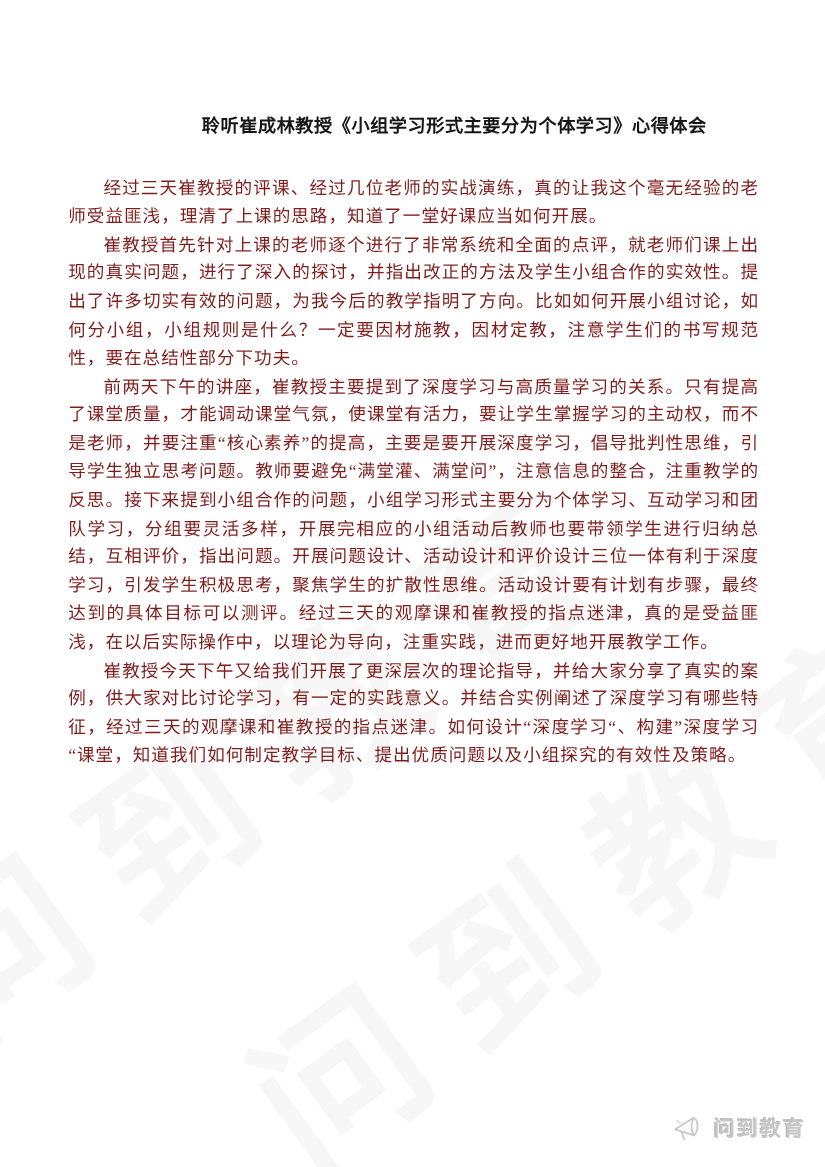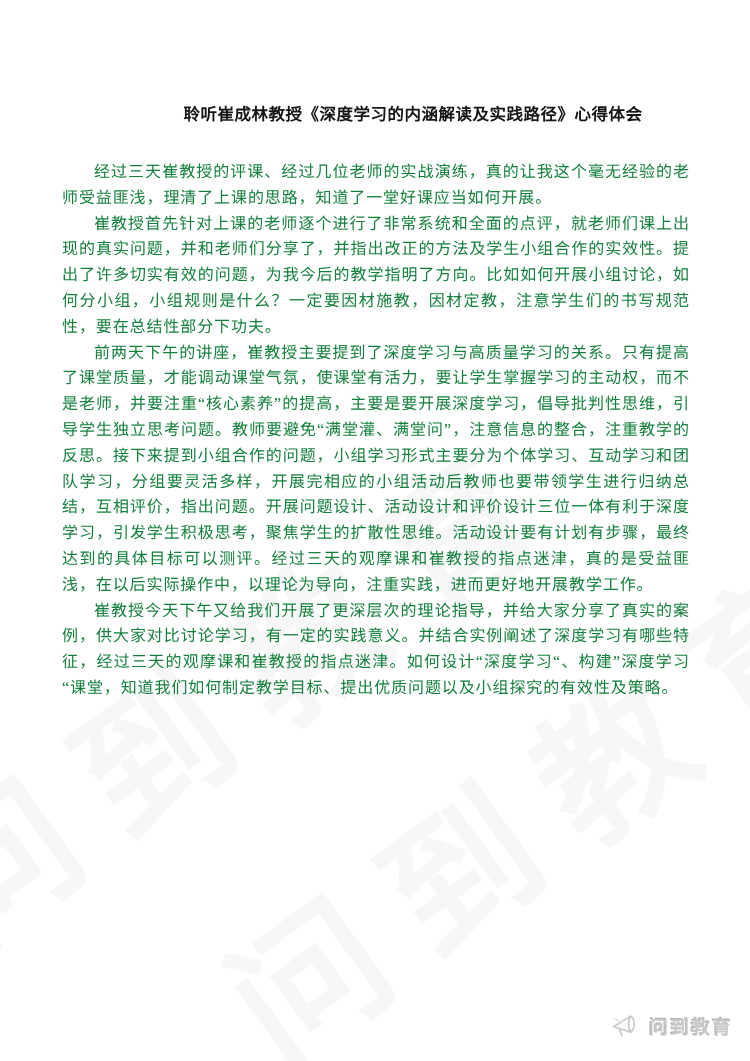--- a/index.html
+++ b/index.html
@@ -49,21 +49,21 @@
     letter-spacing: 0.5px;
     color: #161616;
   }
   .para {
     margin: 0;
     font-size: 16px;
     line-height: 25.8px;
     letter-spacing: 0.9px;
     text-align: justify;
     text-indent: 2em;
-    color: #15803d;
+    color: #7f1d1d;
   }
   .brand {
     position: absolute;
     left: 610px;
     top: 1011px;
     display: flex;
     align-items: center;
     gap: 7px;
   }
   .brand-icon { display: inline-flex; }
@@ -81,23 +81,23 @@
 <body>
 
 <div class="page">
 
   <div class="watermark" aria-hidden="true">
     <span>问到教育</span>
     <span class="wm-line2">问到教育</span>
   </div>
 
   <div class="content">
-    <h1 class="title">聆听崔成林教授《深度学习的内涵解读及实践路径》心得体会</h1>
+    <h1 class="title">聆听崔成林教授《小组学习形式主要分为个体学习》心得体会</h1>
     <p class="para">经过三天崔教授的评课、经过几位老师的实战演练，真的让我这个毫无经验的老师受益匪浅，理清了上课的思路，知道了一堂好课应当如何开展。</p>
-    <p class="para">崔教授首先针对上课的老师逐个进行了非常系统和全面的点评，就老师们课上出现的真实问题，并和老师们分享了，并指出改正的方法及学生小组合作的实效性。提出了许多切实有效的问题，为我今后的教学指明了方向。比如如何开展小组讨论，如何分小组，小组规则是什么？一定要因材施教，因材定教，注意学生们的书写规范性，要在总结性部分下功夫。</p>
+    <p class="para">崔教授首先针对上课的老师逐个进行了非常系统和全面的点评，就老师们课上出现的真实问题，进行了深入的探讨，并指出改正的方法及学生小组合作的实效性。提出了许多切实有效的问题，为我今后的教学指明了方向。比如如何开展小组讨论，如何分小组，小组规则是什么？一定要因材施教，因材定教，注意学生们的书写规范性，要在总结性部分下功夫。</p>
     <p class="para">前两天下午的讲座，崔教授主要提到了深度学习与高质量学习的关系。只有提高了课堂质量，才能调动课堂气氛，使课堂有活力，要让学生掌握学习的主动权，而不是老师，并要注重“核心素养”的提高，主要是要开展深度学习，倡导批判性思维，引导学生独立思考问题。教师要避免“满堂灌、满堂问”，注意信息的整合，注重教学的反思。接下来提到小组合作的问题，小组学习形式主要分为个体学习、互动学习和团队学习，分组要灵活多样，开展完相应的小组活动后教师也要带领学生进行归纳总结，互相评价，指出问题。开展问题设计、活动设计和评价设计三位一体有利于深度学习，引发学生积极思考，聚焦学生的扩散性思维。活动设计要有计划有步骤，最终达到的具体目标可以测评。经过三天的观摩课和崔教授的指点迷津，真的是受益匪浅，在以后实际操作中，以理论为导向，注重实践，进而更好地开展教学工作。</p>
     <p class="para">崔教授今天下午又给我们开展了更深层次的理论指导，并给大家分享了真实的案例，供大家对比讨论学习，有一定的实践意义。并结合实例阐述了深度学习有哪些特征，经过三天的观摩课和崔教授的指点迷津。如何设计“深度学习“、构建”深度学习“课堂，知道我们如何制定教学目标、提出优质问题以及小组探究的有效性及策略。</p>
   </div>
 
   <div class="brand">
     <span class="brand-icon">
       <svg width="32" height="28" viewBox="0 0 36 30" fill="none" xmlns="http://www.w3.org/2000/svg">
         <path d="M4 17 L23 5 C20.5 11 20.5 18 23.5 23 Z" stroke="#c9c9c9" stroke-width="1.8" fill="#fafafa" stroke-linejoin="round"></path>
         <path d="M23 5 C28 7.5 29 18 23.5 23" stroke="#c9c9c9" stroke-width="1.8" fill="none" stroke-linecap="round"></path>
         <path d="M11 20.5 L13.5 27" stroke="#c9c9c9" stroke-width="1.8" stroke-linecap="round"></path>

